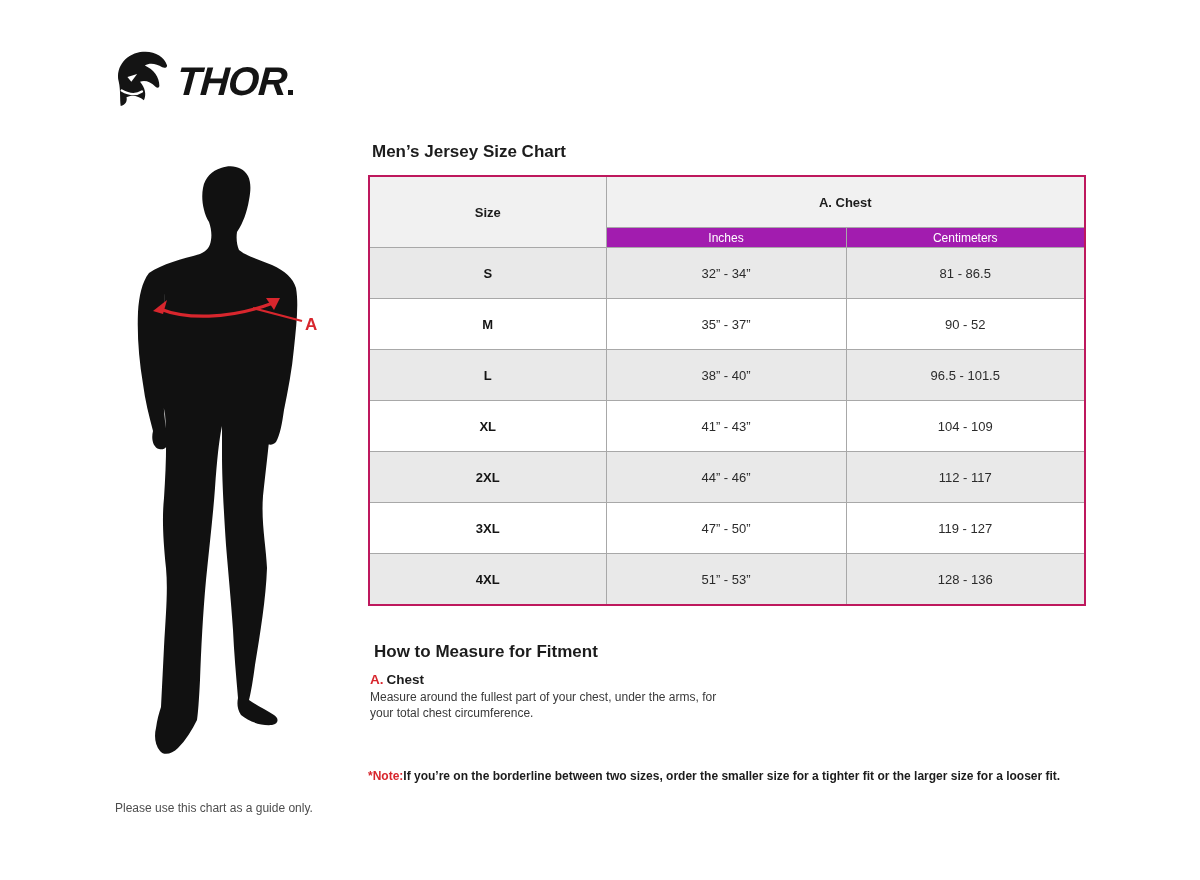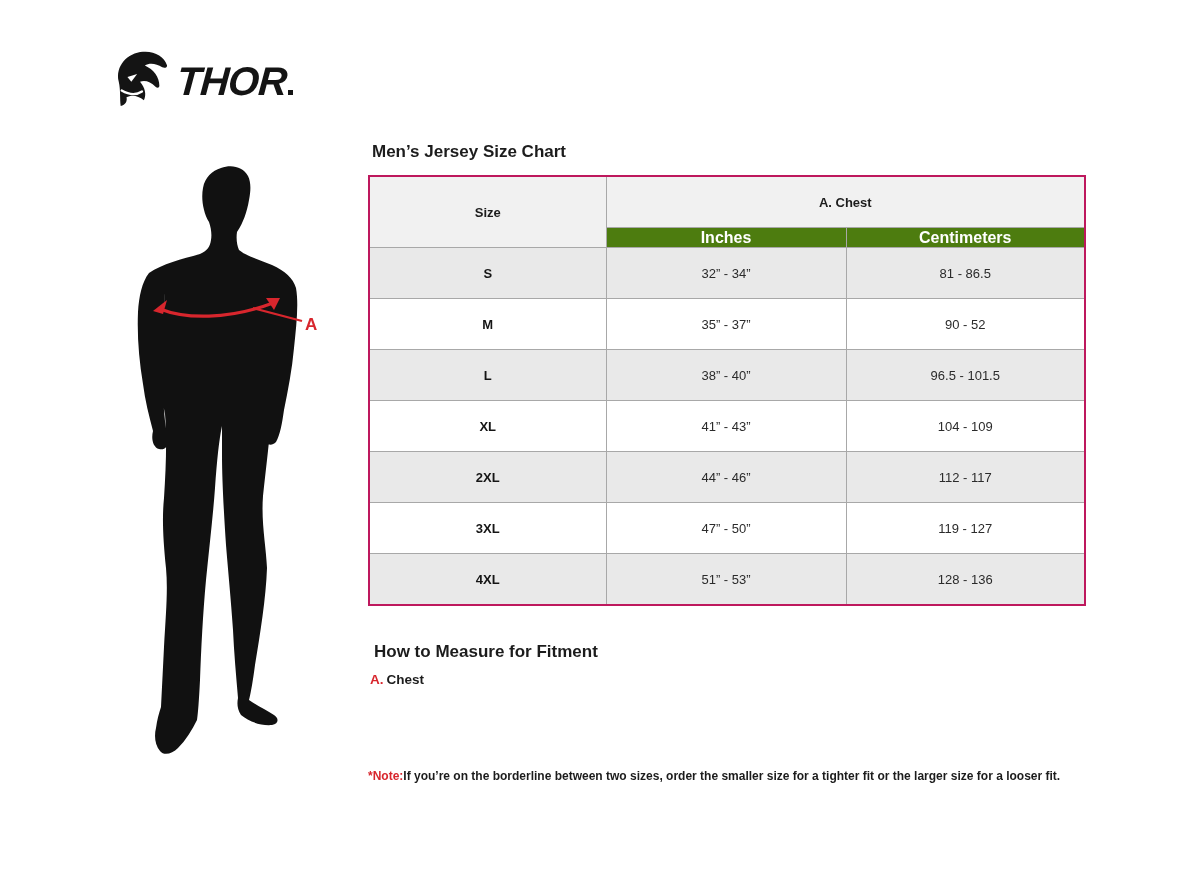--- a/index.html
+++ b/index.html
@@ -32,21 +32,21 @@
   .size-table col.c1{width:237px;}
   .size-table col.c2{width:240px;}
   .size-table col.c3{width:239px;}
   .size-table th,.size-table td{
     border:1px solid #a8a8a8;text-align:center;vertical-align:middle;padding:0;
   }
   .th-gray{background:#f1f1f1;color:#1c1c1c;font-weight:bold;font-size:13px;}
   .th-size{height:70px;}
   .th-group{height:50px;}
   .th-black{
-    background:#4d7c0f;color:#ffffff;font-weight:bold;font-size:16px;height:19px;
+    background:#a21caf;color:#ffffff;font-weight:normal;font-size:12px;height:19px;
     border-color:#a8a8a8;
   }
   .size-table tbody td{height:50px;color:#2b2b2b;}
   .size-table tbody td.size-cell{font-weight:bold;color:#151515;}
   .size-table tbody tr.odd{background:#e9e9e9;}
   .size-table tbody tr.even{background:#ffffff;}
   
   .howto-heading{
     position:absolute;left:368px;top:636px;margin:6px;
     font-size:17px;font-weight:bold;color:#1c1c1c;
@@ -161,20 +161,22 @@
     </tr>
   </tbody>
 </table>
 
 <h2 class="howto-heading">How to Measure for Fitment</h2>
 
 <div class="measure-item">
   <p class="item-title">
     <span class="letter">A.</span><span>Chest</span>
   </p>
+  <p class="item-desc">Measure around the fullest part of your chest, under the arms, for your total chest circumference.</p>
 </div>
 
 <div class="note">
   <span class="note-label">*Note:</span><span>If you’re on the borderline between two sizes, order the smaller size for a tighter fit or the larger size for a looser fit.</span>
 </div>
 
 <div class="footer">
+  <div>Please use this chart as a guide only.</div>
 </div>
 
 </body></html>

